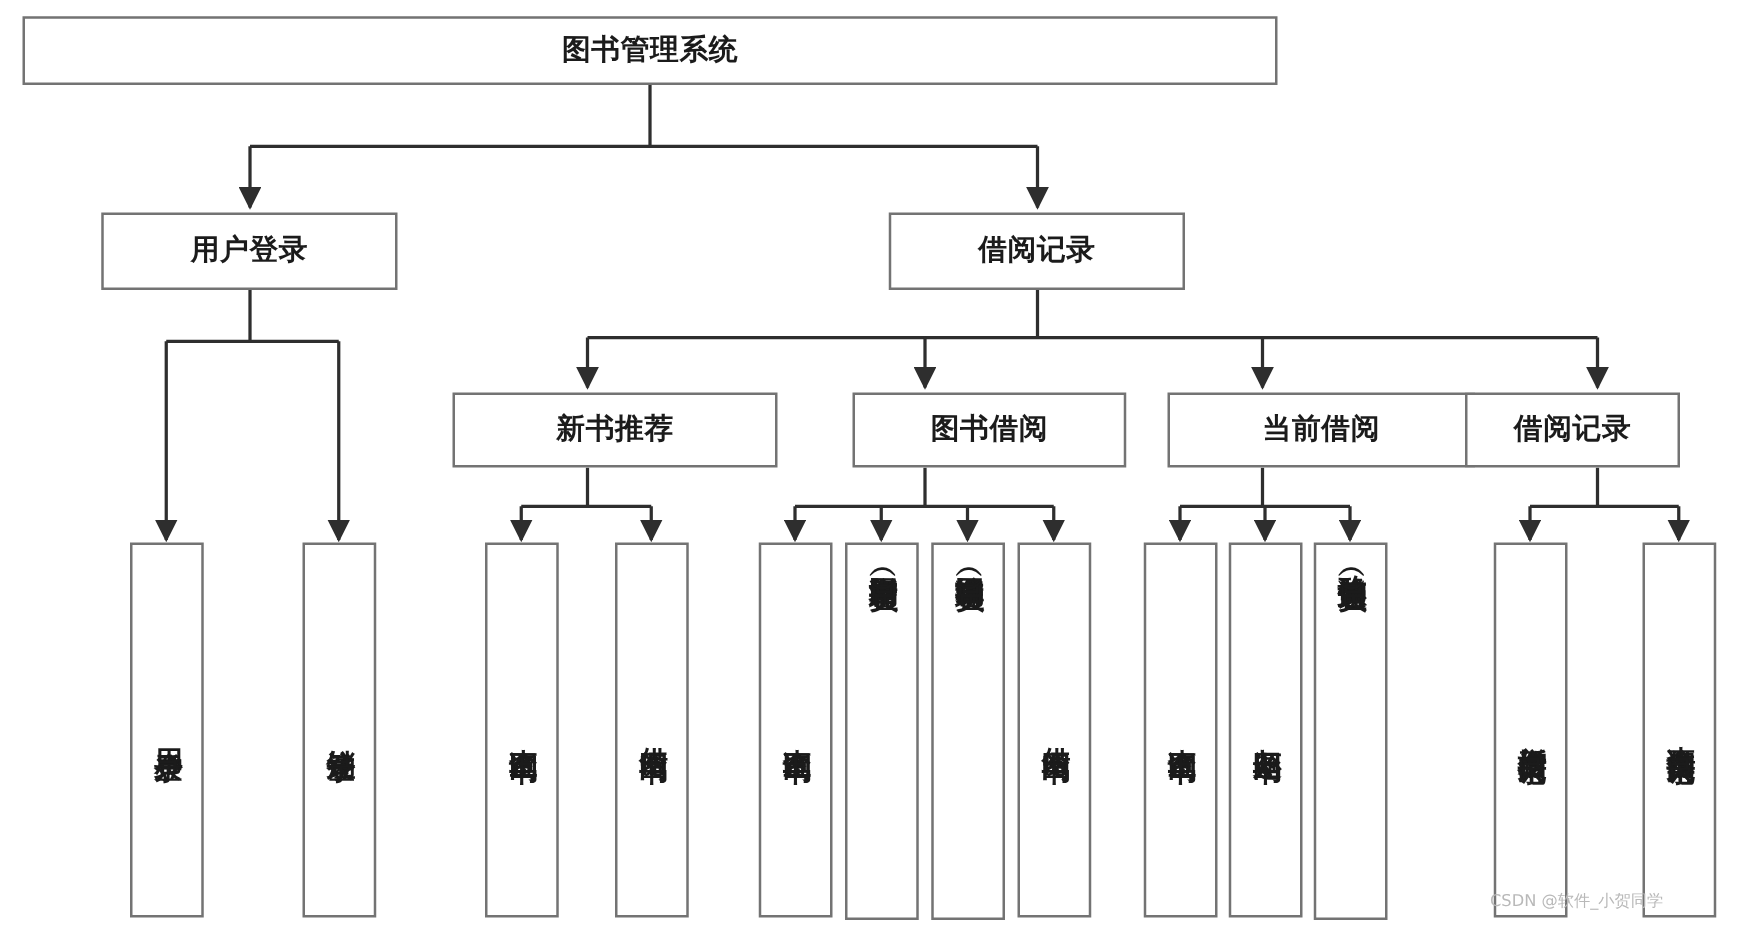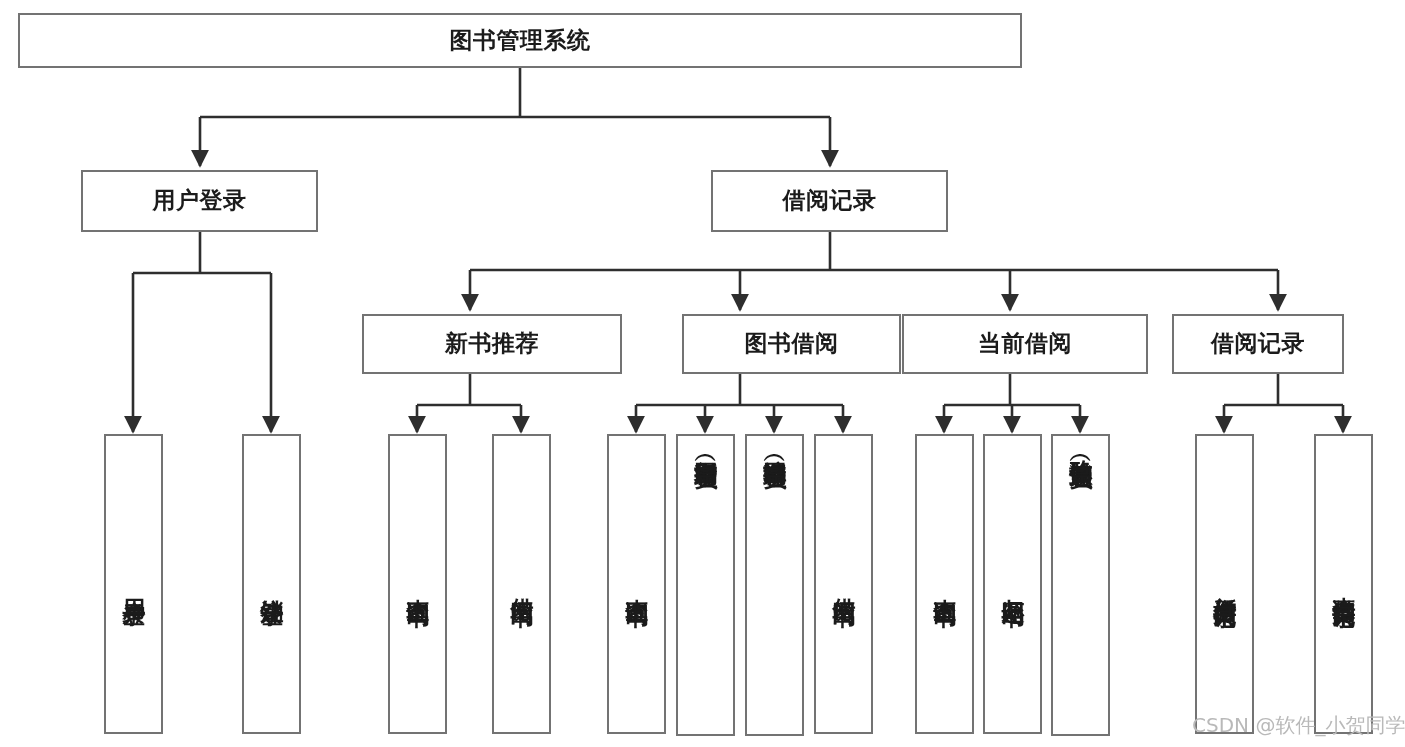--- a/index.html
+++ b/index.html
@@ -69,21 +69,21 @@
     letter-spacing: 1px;
   }
   
   .node.vertical.centered {
     align-items: center;
     padding-top: 0;
   }
   #watermark {
     position: absolute;
     color: #b9b9b9;
-    font-size: 20px;
+    font-size: 13px;
     white-space: nowrap;
     user-select: none;
   }
 </style>
 </head>
 <body>
 
 <div id="diagram-canvas">
 
   <svg id="edge-layer" viewBox="0 0 1405 747" width="1405" height="747">
@@ -149,21 +149,21 @@
   </div>
 
   <div class="node horizontal" style="left:362px; top:314px; width:260px; height:60px;">
     <span class="node-label">新书推荐</span>
   </div>
 
   <div class="node horizontal" style="left:647px; top:314px; width:219px; height:60px;margin-left:35px;">
     <span class="node-label">图书借阅</span>
   </div>
 
-  <div class="node horizontal" style="left:902px; top:314px; width:246px; height:60px;align-items:center;">
+  <div class="node horizontal" style="left:934px; top:314px; width:246px; height:60px;align-items:center;">
     <span class="node-label">当前借阅</span>
   </div>
 
   <div class="node horizontal" style="left:1172px; top:314px; width:172px; height:60px;">
     <span class="node-label">借阅记录</span>
   </div>
 
   <div class="node vertical centered" style="left:104px; top:434px; width:59px; height:300px;">
     <span class="node-label">用户登录</span>
   </div>

